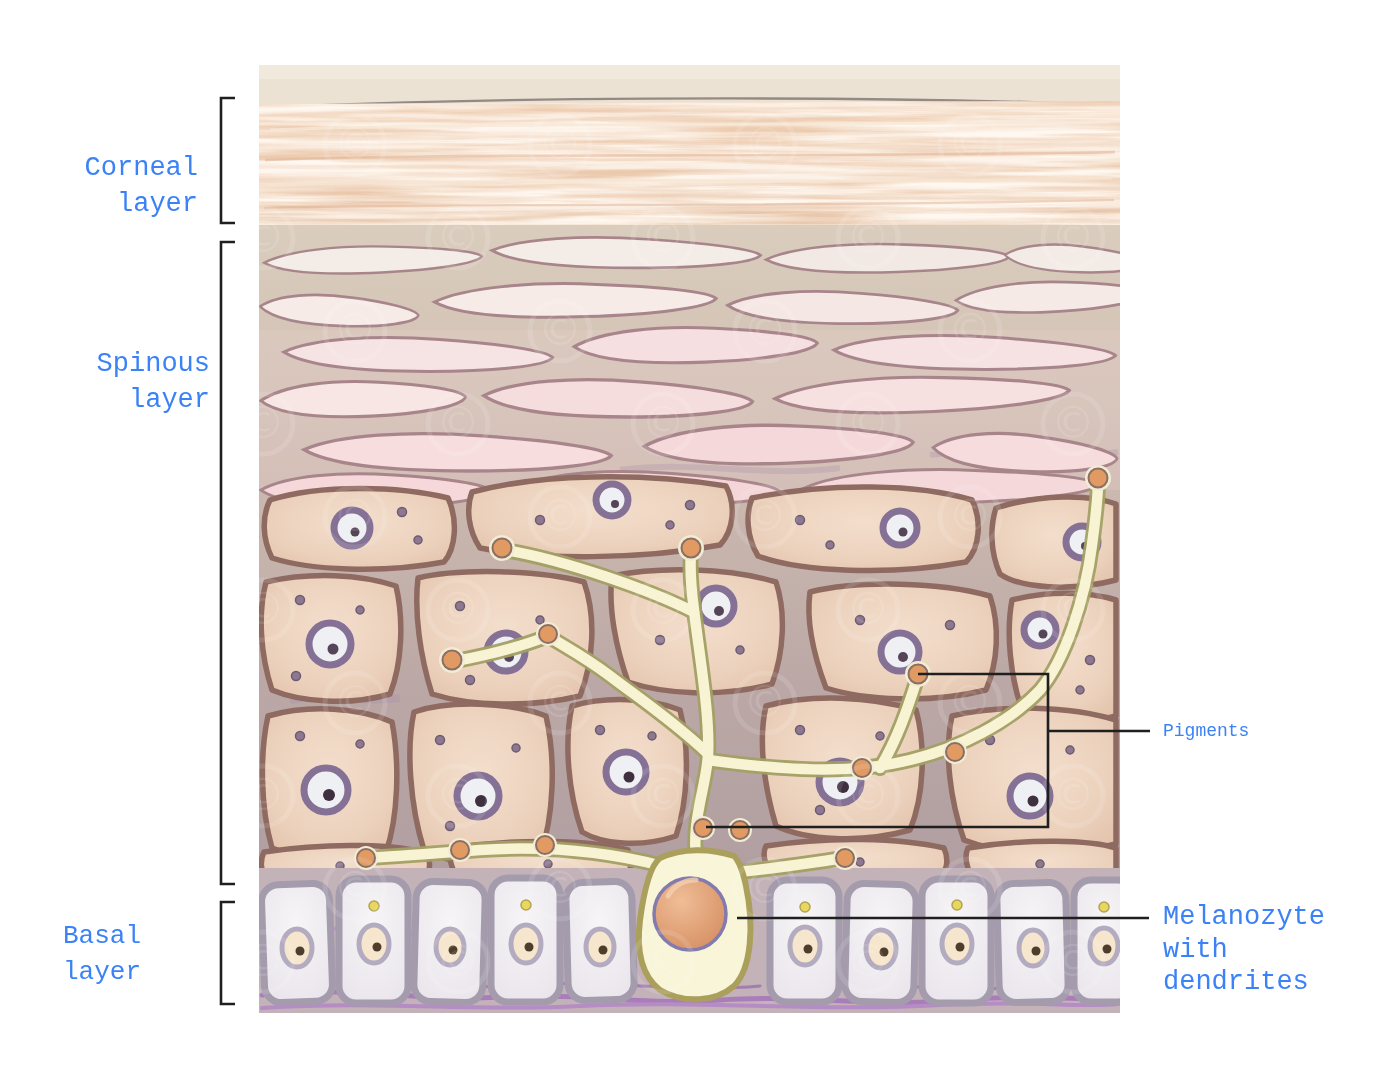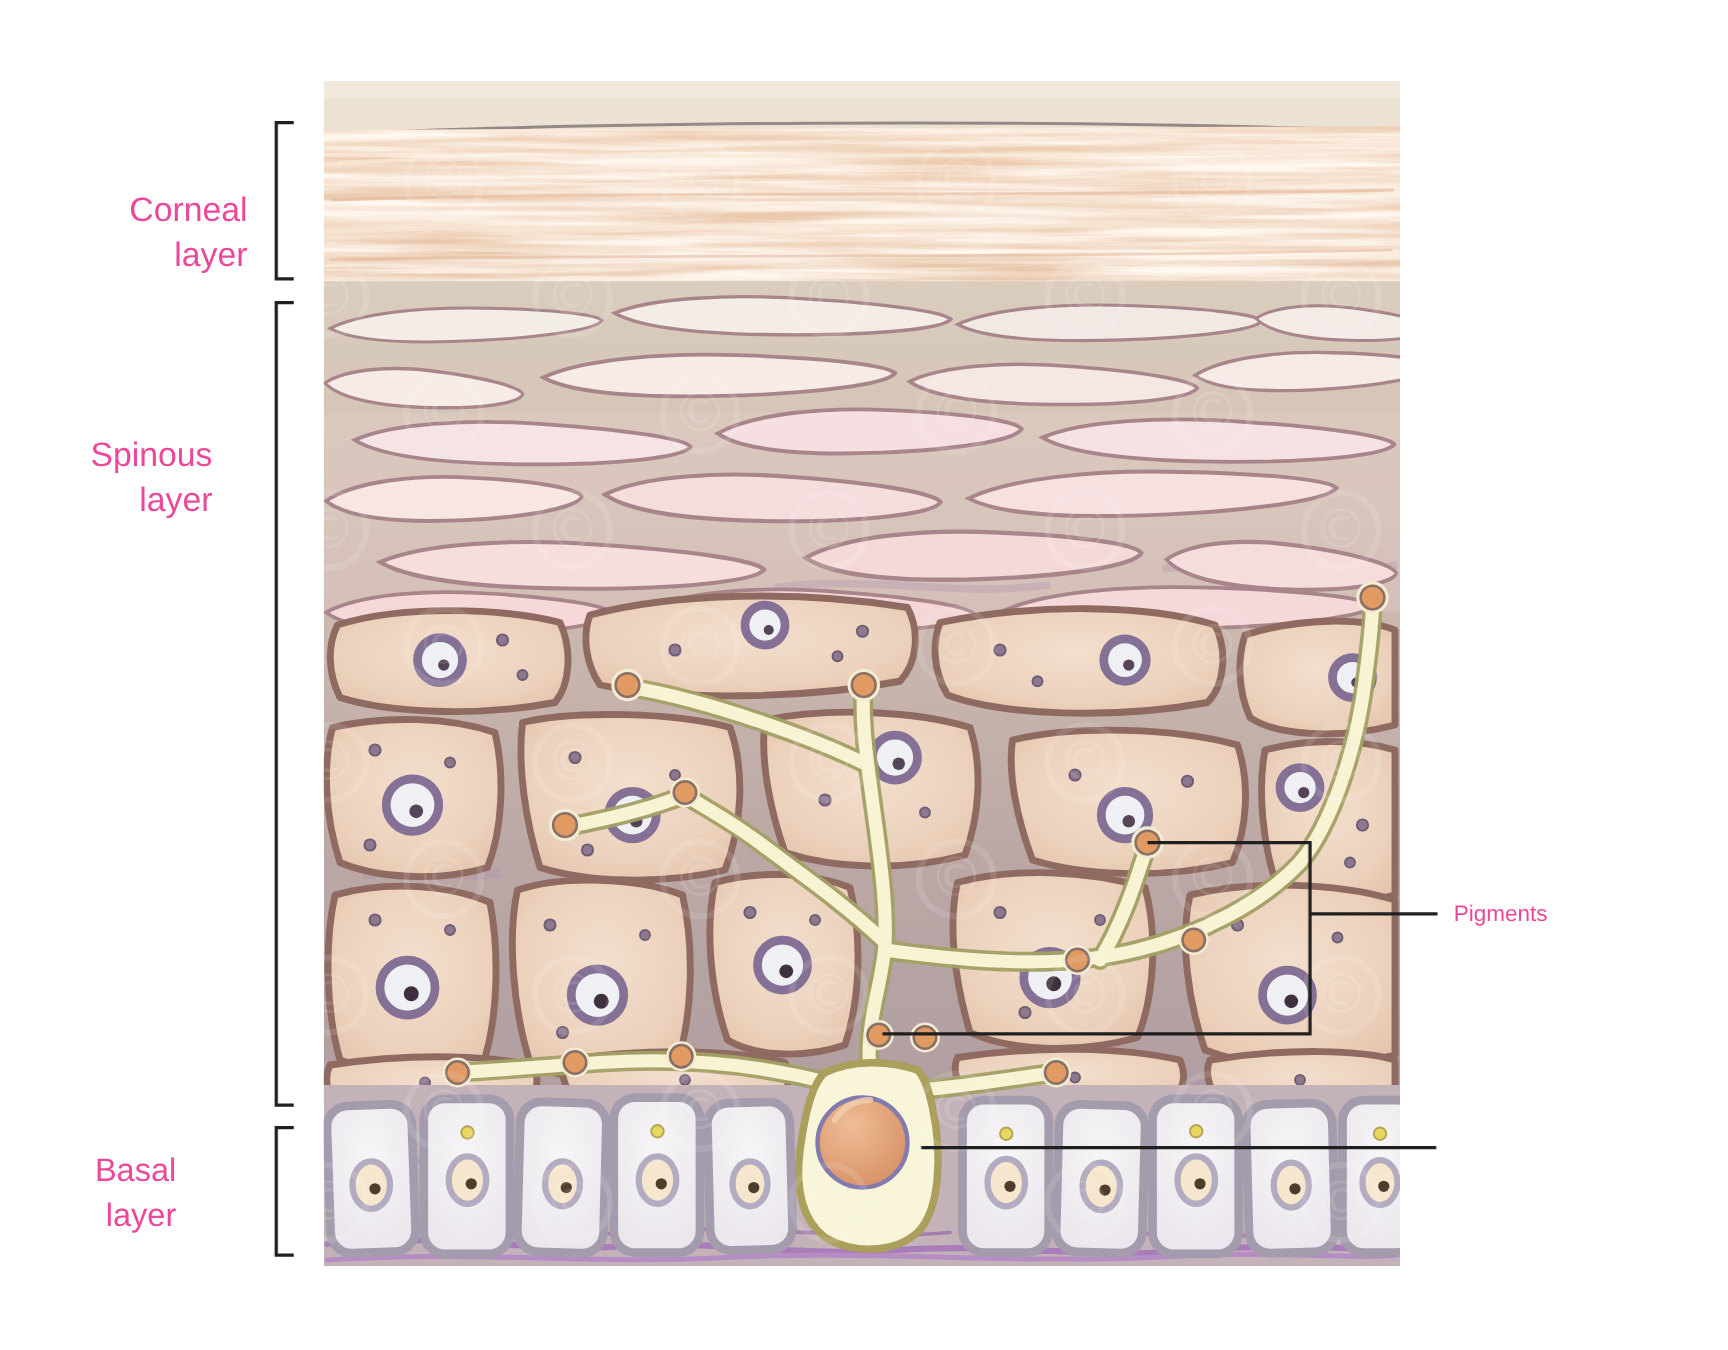--- a/index.html
+++ b/index.html
@@ -1,22 +1,22 @@
 <!DOCTYPE html>
 <html><head>
 <meta charset="utf-8">
 <style>
   html,body{margin:0;padding:0;background:#ffffff;}
   .page{position:relative;width:1382px;height:1080px;background:#ffffff;overflow:hidden;
         font-family:"DejaVu Sans",sans-serif;}
   svg{position:absolute;left:0;top:0;}
-  .lbl{position:absolute;color:#ec4899;font-family:Liberation Sans, sans-serif;}
+  .lbl{position:absolute;color:#3b82f6;font-family:Liberation Mono, monospace;}
   .lbl.anchor-right{text-align:right;}
   #lbl-corneal{top:150px;right:1184px;font-size:27px;line-height:36px;}
-  #lbl-spinous{top:346px;right:1212px;font-size:27px;line-height:36px;}
+  #lbl-spinous{top:346px;right:1172px;font-size:27px;line-height:36px;}
   #lbl-basal{top:918px;right:1241px;font-size:26px;line-height:36px;}
   #lbl-pigments{top:714px;left:1163px;font-size:18px;line-height:34px;}
   #lbl-melanozyte{top:901px;left:1163px;font-size:27px;line-height:32.5px;}
 </style>
 </head>
 <body>
 
 <div class="page">
 
 <svg width="1382" height="1080" viewBox="0 0 1382 1080">
@@ -418,14 +418,19 @@
 
   <div class="lbl anchor-right" id="lbl-basal">
     <div>Basal</div>
     <div>layer</div>
   </div>
 
   <div class="lbl" id="lbl-pigments">
     <div>Pigments</div>
   </div>
 
+  <div class="lbl" id="lbl-melanozyte">
+    <div>Melanozyte</div>
+    <div>with</div>
+    <div>dendrites</div>
+  </div>
 
 </div>
 
 </body></html>

